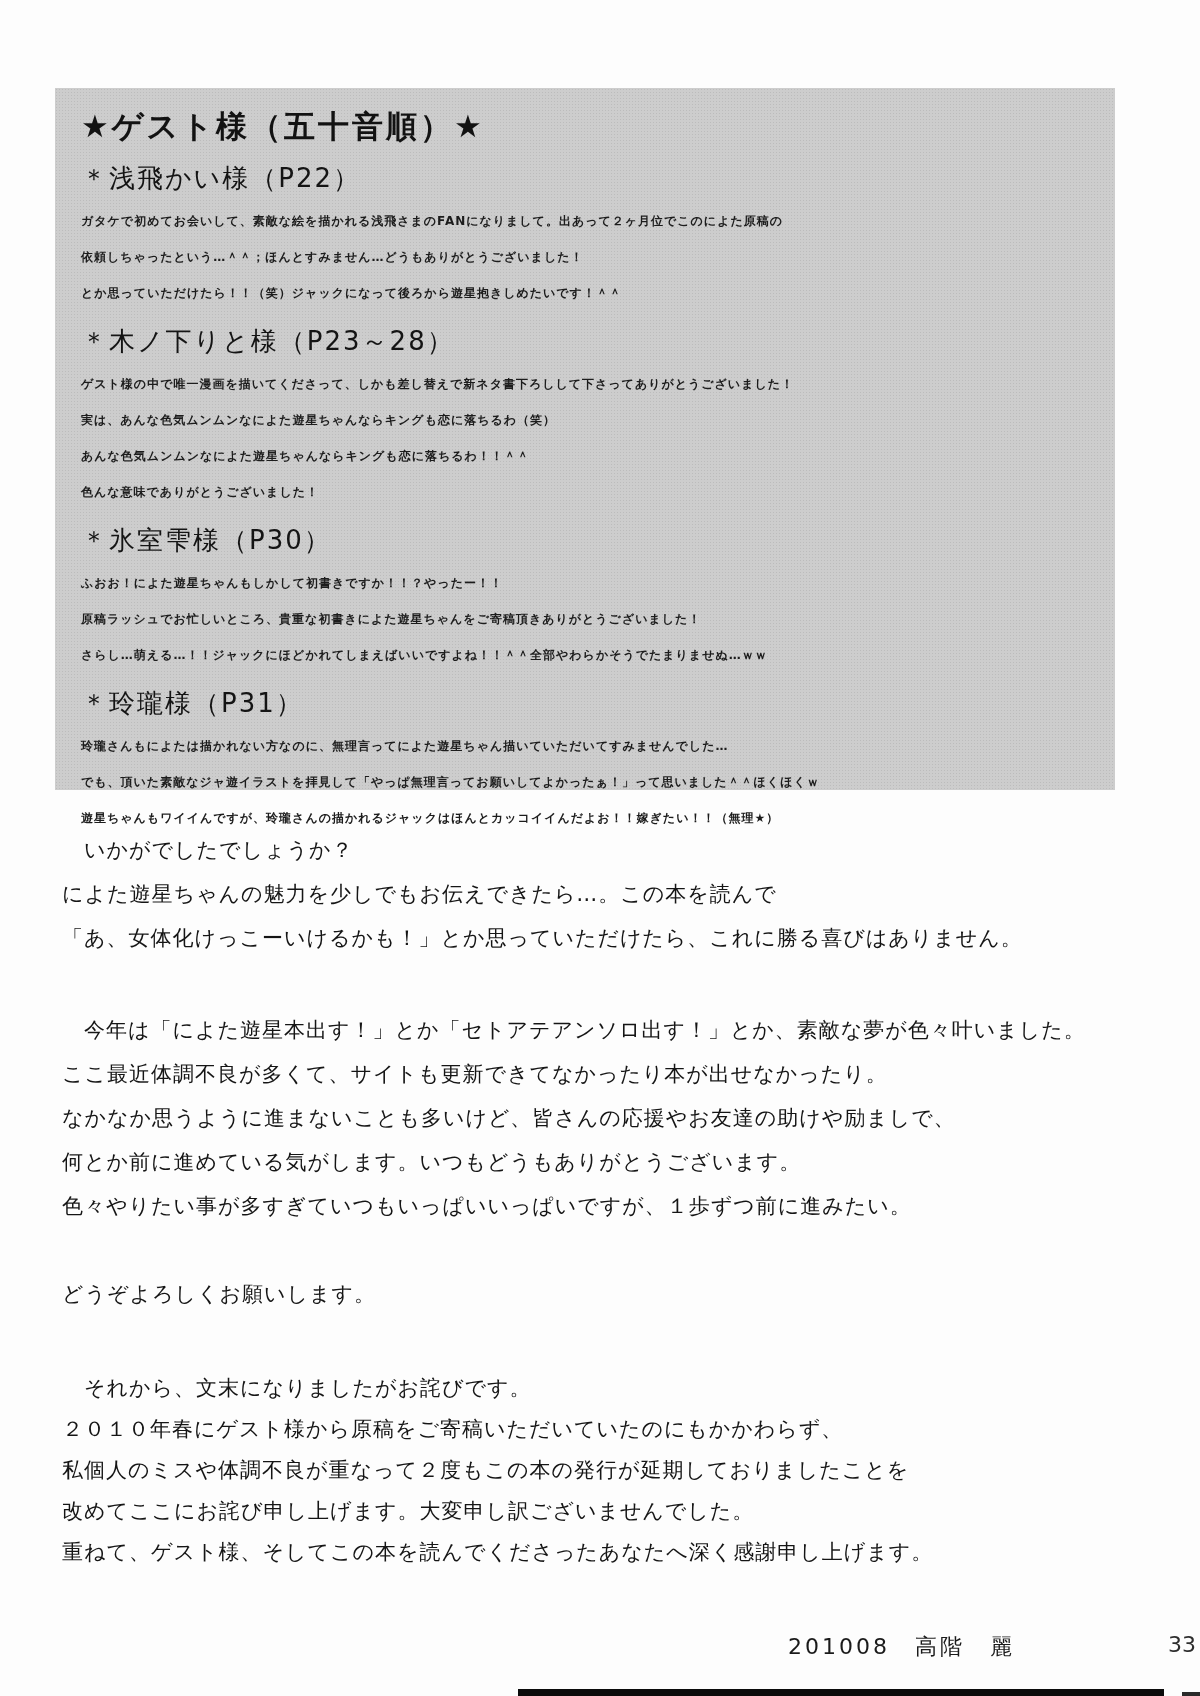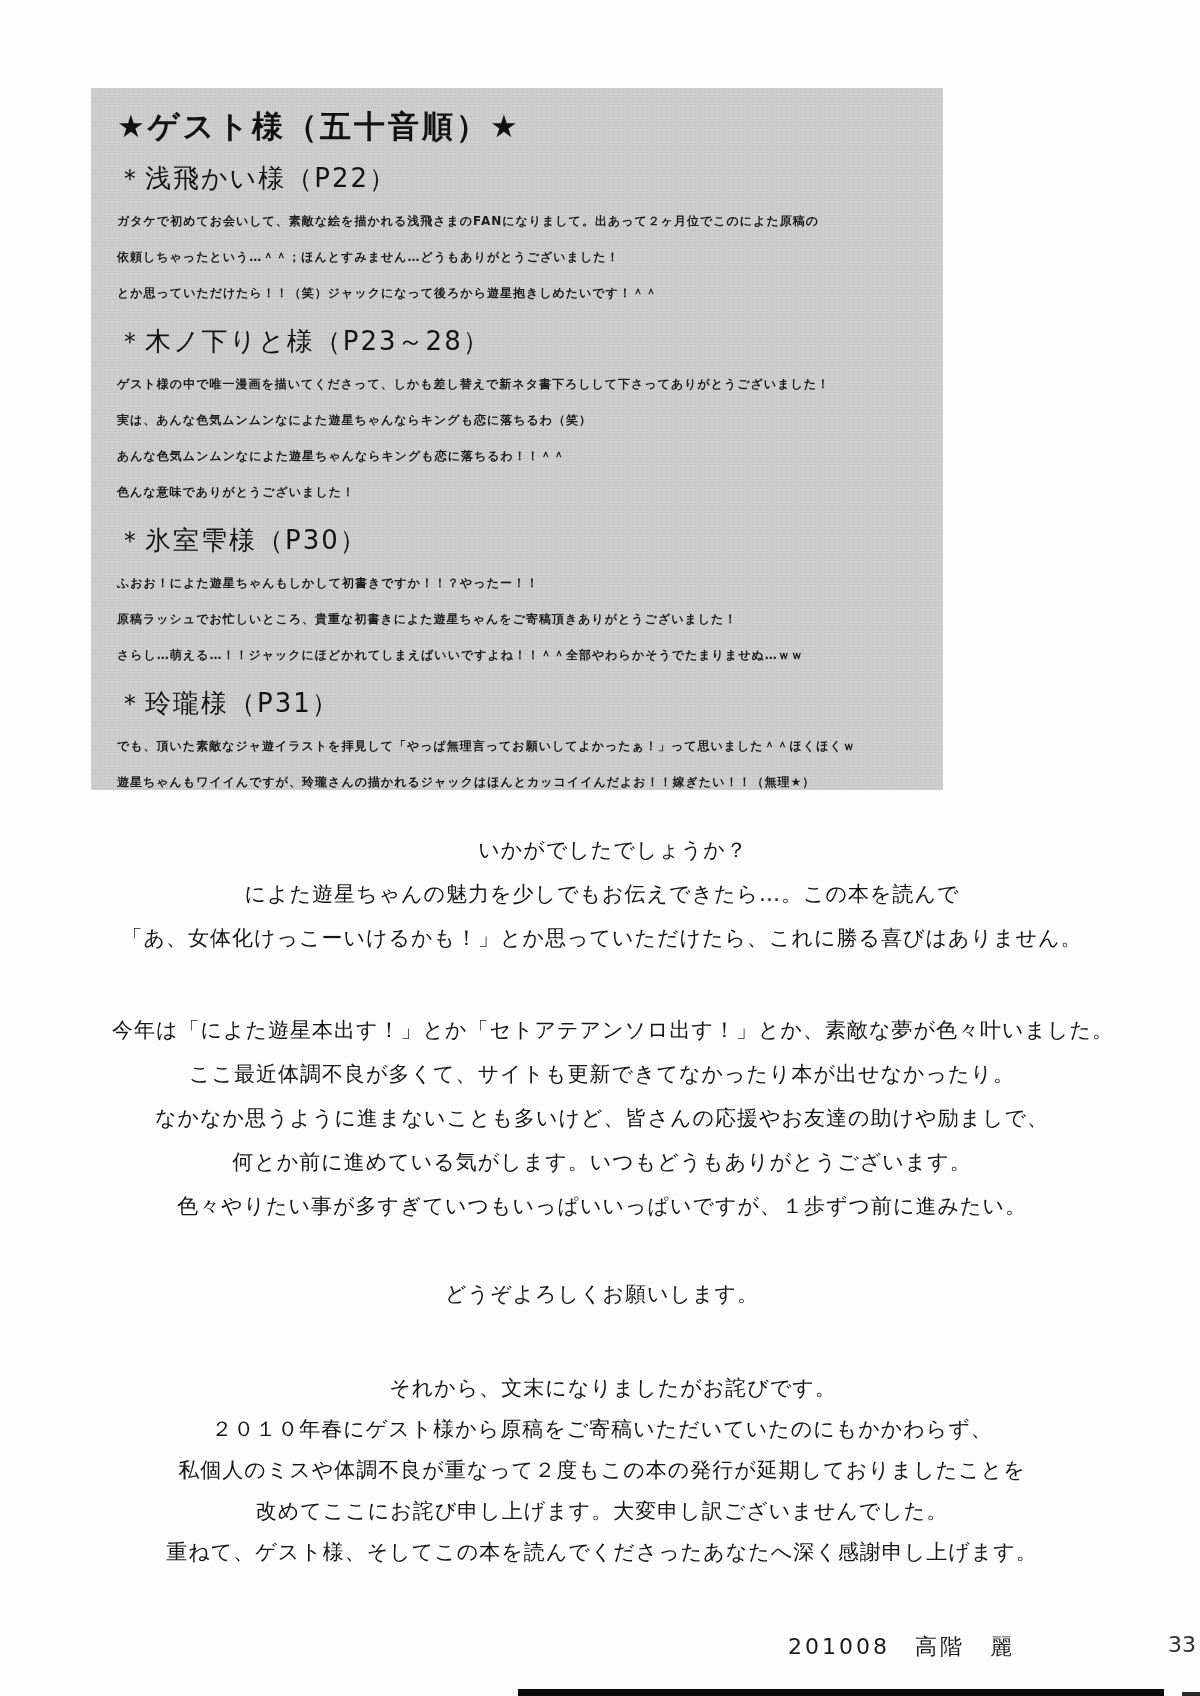--- a/index.html
+++ b/index.html
@@ -10,26 +10,25 @@
     font-family:"DejaVu Sans", sans-serif;
     color:#1a1a1a;
     overflow:hidden;
   }
   .page { position:absolute; inset:0; }
 
   
   .guest-box {
     position:absolute;
     left:55px; top:88px;
-    width:852px; height:702px;
+    width:1060px; height:702px;
     background-color:#cdcdcd;
     background-image: radial-gradient(circle, #bcbcbc 0.8px, rgba(0,0,0,0) 1px);
     background-size:3px 3px;
     padding:12px 20px 0 26px;
-    margin-left:36px;
   }
   .guest-title {
     font-size:31px;
     font-weight:bold;
     letter-spacing:3px;
     margin:6px 0 10px 0;
     color:#121212;
   }
   .guest-section-header {
     font-size:26px;
@@ -48,21 +47,21 @@
   }
 
   
   .afterword {
     position:absolute;
     left:62px; top:828px;
     width:1080px;
     font-size:21px;
     color:#151515;
   }
-  .afterword p { letter-spacing:1px;text-align:center; }
+  .afterword p { letter-spacing:1px; }
   .afterword .para-1 { margin:0 0 48px 0; line-height:44px; }
   .afterword .para-2 { margin:0 0 52px 0; line-height:44px; }
   .afterword .para-3 { margin:0; line-height:41px; }
   .afterword .aline { white-space:nowrap; }
 
   .signature {
     position:absolute;
     top:1632px;
     right:185px;
     font-size:22px;
@@ -118,20 +117,21 @@
 
     <div>
       <div class="guest-section-header">＊氷室雫様（P30）</div>
       <div class="guest-line">ふおお！によた遊星ちゃんもしかして初書きですか！！？やったー！！</div>
       <div class="guest-line">原稿ラッシュでお忙しいところ、貴重な初書きによた遊星ちゃんをご寄稿頂きありがとうございました！</div>
       <div class="guest-line">さらし…萌える…！！ジャックにほどかれてしまえばいいですよね！！＾＾全部やわらかそうでたまりませぬ…ｗｗ</div>
     </div>
 
     <div>
       <div class="guest-section-header">＊玲瓏様（P31）</div>
+      <div class="guest-line">玲瓏さんもによたは描かれない方なのに、無理言ってによた遊星ちゃん描いていただいてすみませんでした…</div>
       <div class="guest-line">でも、頂いた素敵なジャ遊イラストを拝見して「やっぱ無理言ってお願いしてよかったぁ！」って思いました＾＾ほくほくｗ</div>
       <div class="guest-line">遊星ちゃんもワイイんですが、玲瓏さんの描かれるジャックはほんとカッコイイんだよお！！嫁ぎたい！！（無理★）</div>
     </div>
   </div>
 
   <div class="afterword">
     <p class="para-1">
       <span class="aline">　いかがでしたでしょうか？</span><br>
       <span class="aline">によた遊星ちゃんの魅力を少しでもお伝えできたら…。この本を読んで</span><br>
       <span class="aline">「あ、女体化けっこーいけるかも！」とか思っていただけたら、これに勝る喜びはありません。</span>

